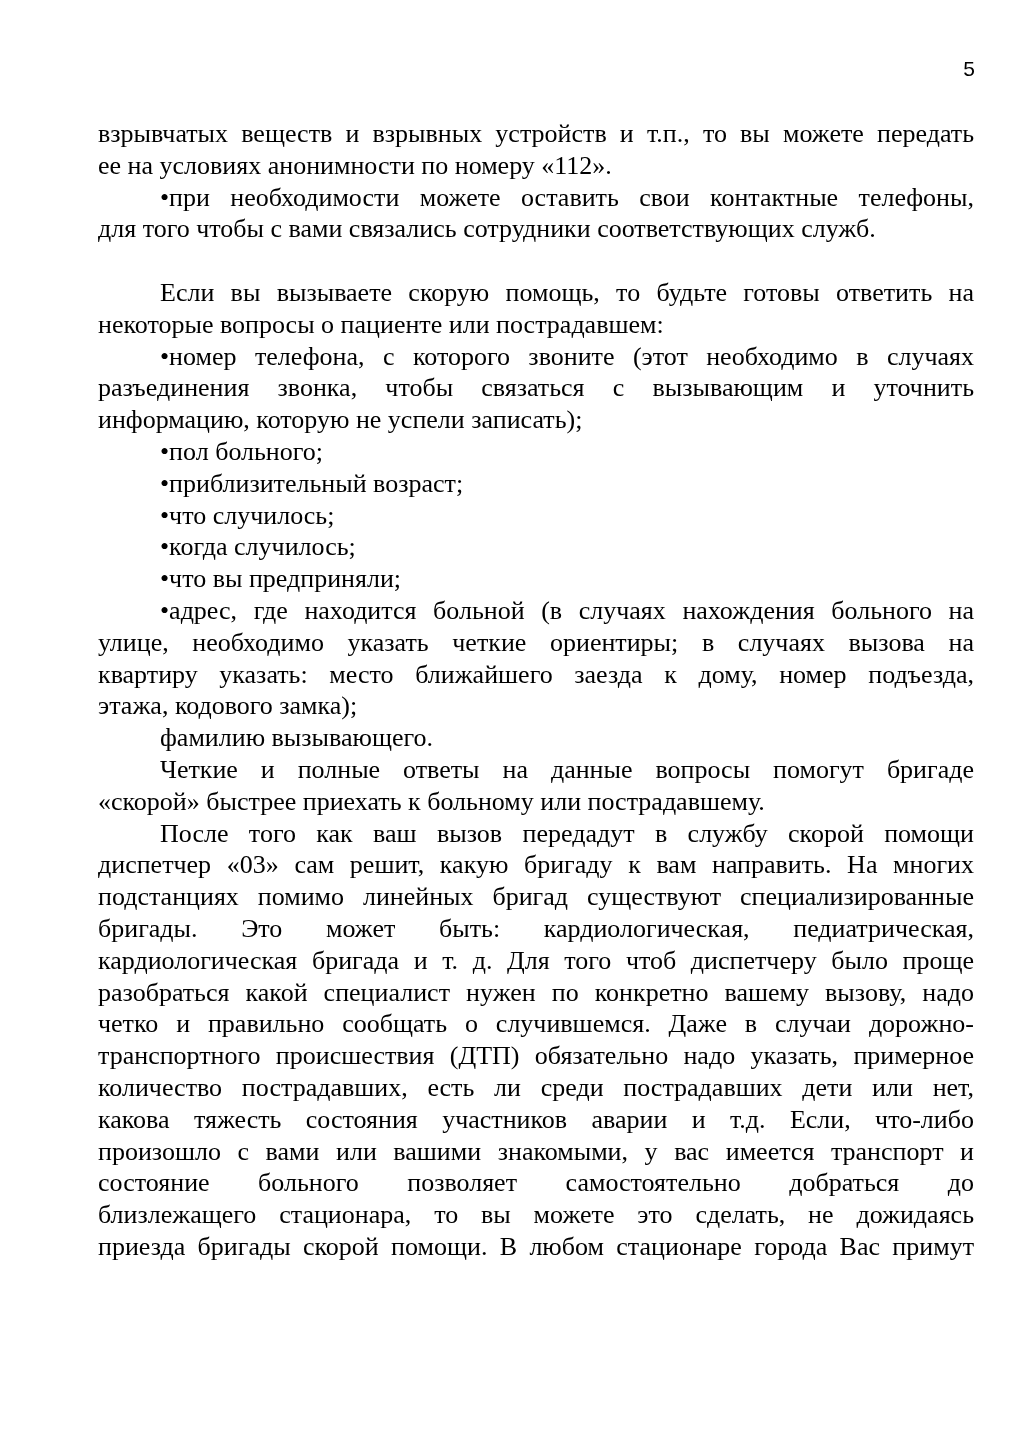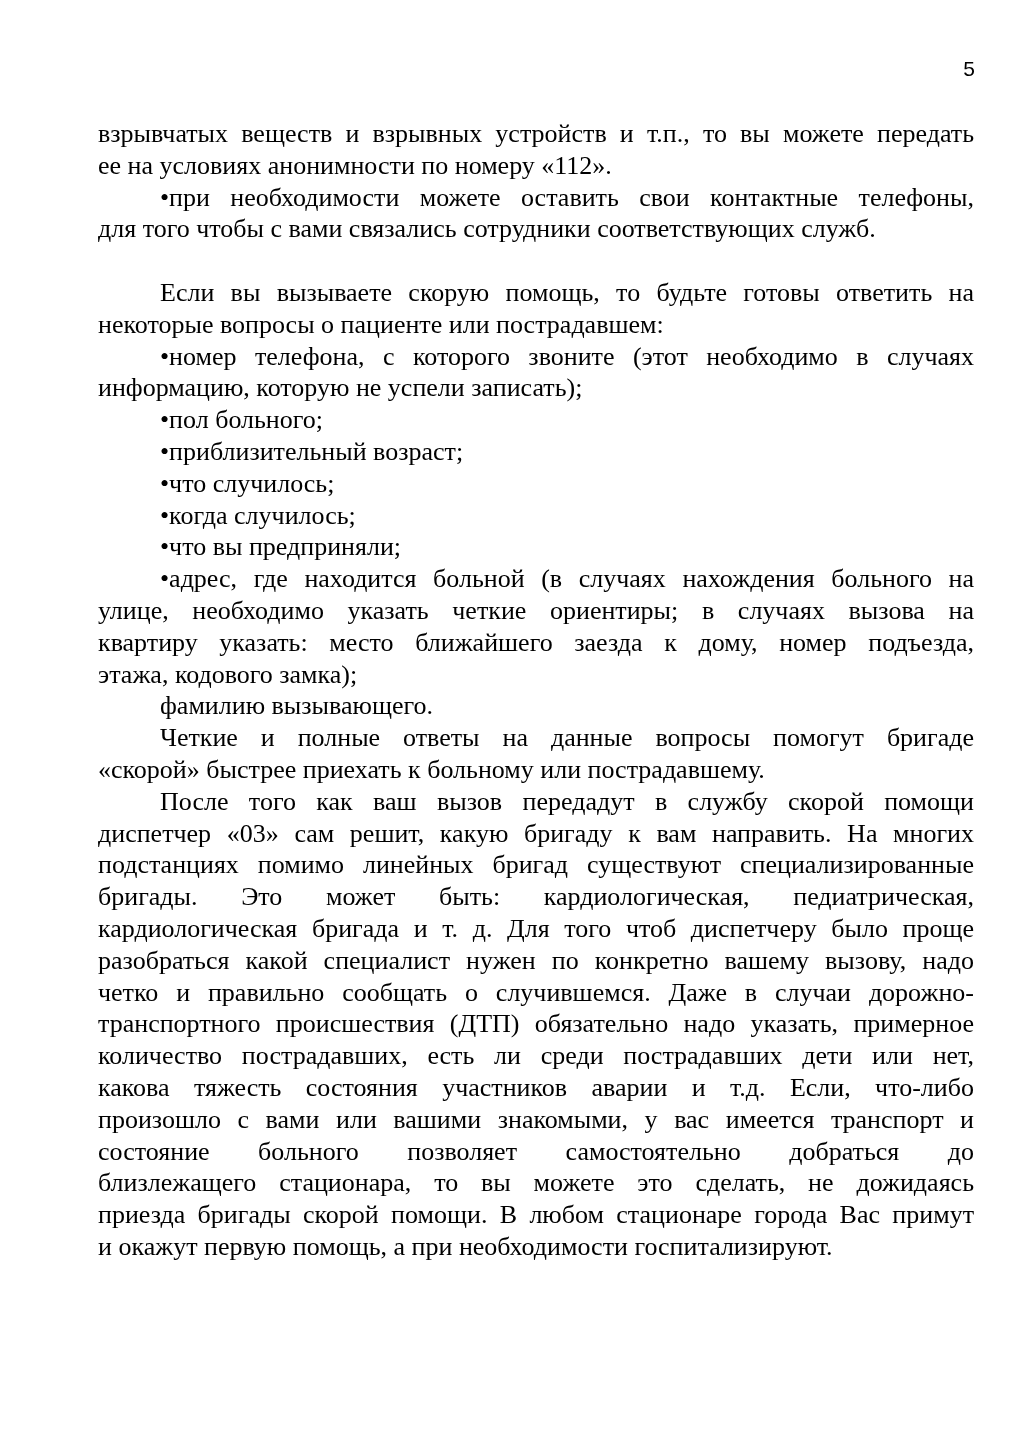--- a/index.html
+++ b/index.html
@@ -57,20 +57,21 @@
   <div class="page-number">5</div>
   <div class="text-block" id="text-block">
       <div class="line j">взрывчатых веществ и взрывных устройств и т.п., то вы можете передать</div>
       <div class="line">ее на условиях анонимности по номеру «112».</div>
       <div class="line j ind">•при необходимости можете оставить свои контактные телефоны,</div>
       <div class="line">для того чтобы с вами связались сотрудники соответствующих служб.</div>
       <div class="line">&nbsp;</div>
       <div class="line j ind">Если вы вызываете скорую помощь, то будьте готовы ответить на</div>
       <div class="line">некоторые вопросы о пациенте или пострадавшем:</div>
       <div class="line j ind">•номер телефона, с которого звоните (этот необходимо в случаях</div>
+      <div class="line j">разъединения звонка, чтобы связаться с вызывающим и уточнить</div>
       <div class="line">информацию, которую не успели записать);</div>
       <div class="line ind">•пол больного;</div>
       <div class="line ind">•приблизительный возраст;</div>
       <div class="line ind">•что случилось;</div>
       <div class="line ind">•когда случилось;</div>
       <div class="line ind">•что вы предприняли;</div>
       <div class="line j ind">•адрес, где находится больной (в случаях нахождения больного на</div>
       <div class="line j">улице, необходимо указать четкие ориентиры; в случаях вызова на</div>
       <div class="line j">квартиру указать: место ближайшего заезда к дому, номер подъезда,</div>
       <div class="line">этажа, кодового замка);</div>
@@ -84,15 +85,14 @@
       <div class="line j">кардиологическая бригада и т. д. Для того чтоб диспетчеру было проще</div>
       <div class="line j">разобраться какой специалист нужен по конкретно вашему вызову, надо</div>
       <div class="line j">четко и правильно сообщать о случившемся. Даже в случаи дорожно-</div>
       <div class="line j">транспортного происшествия (ДТП) обязательно надо указать, примерное</div>
       <div class="line j">количество пострадавших, есть ли среди пострадавших дети или нет,</div>
       <div class="line j">какова тяжесть состояния участников аварии и т.д. Если, что-либо</div>
       <div class="line j">произошло с вами или вашими знакомыми, у вас имеется транспорт и</div>
       <div class="line j">состояние больного позволяет самостоятельно добраться до</div>
       <div class="line j">близлежащего стационара, то вы можете это сделать, не дожидаясь</div>
       <div class="line j">приезда бригады скорой помощи. В любом стационаре города Вас примут</div>
-      <div class="line">и окажут первую помощь, а при необходимости госпитализируют.</div>
     </div>
 </div>
 
 </body></html>

